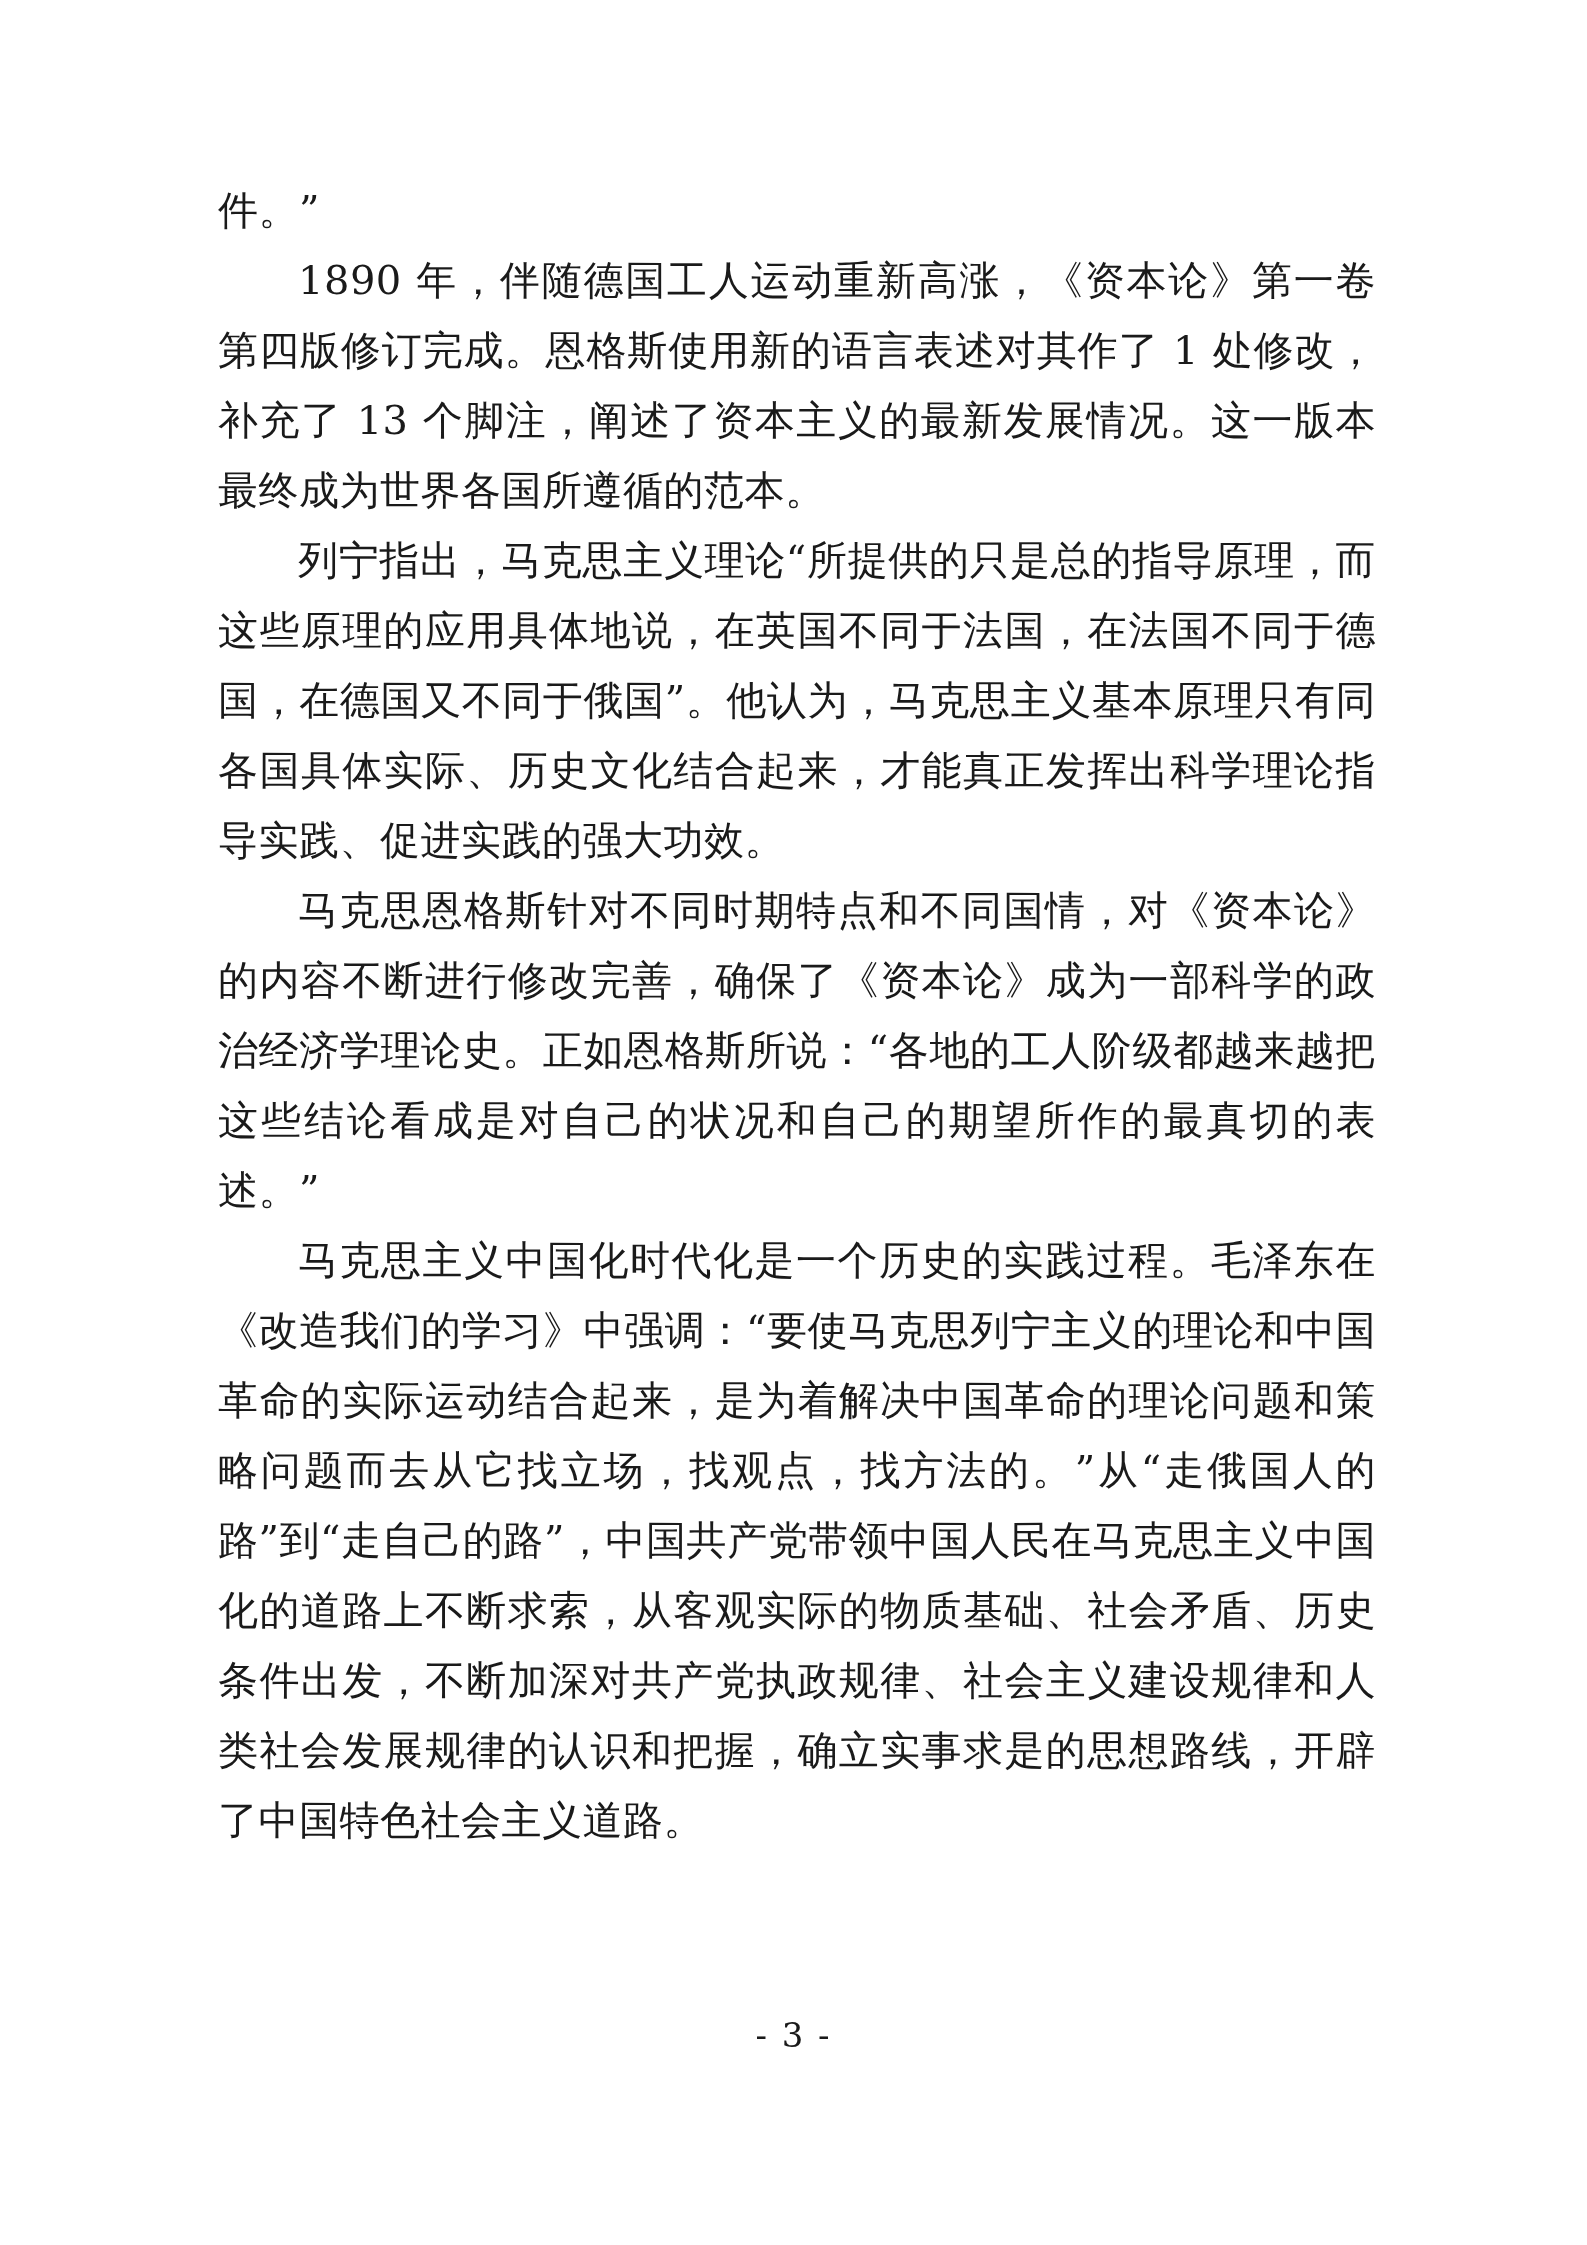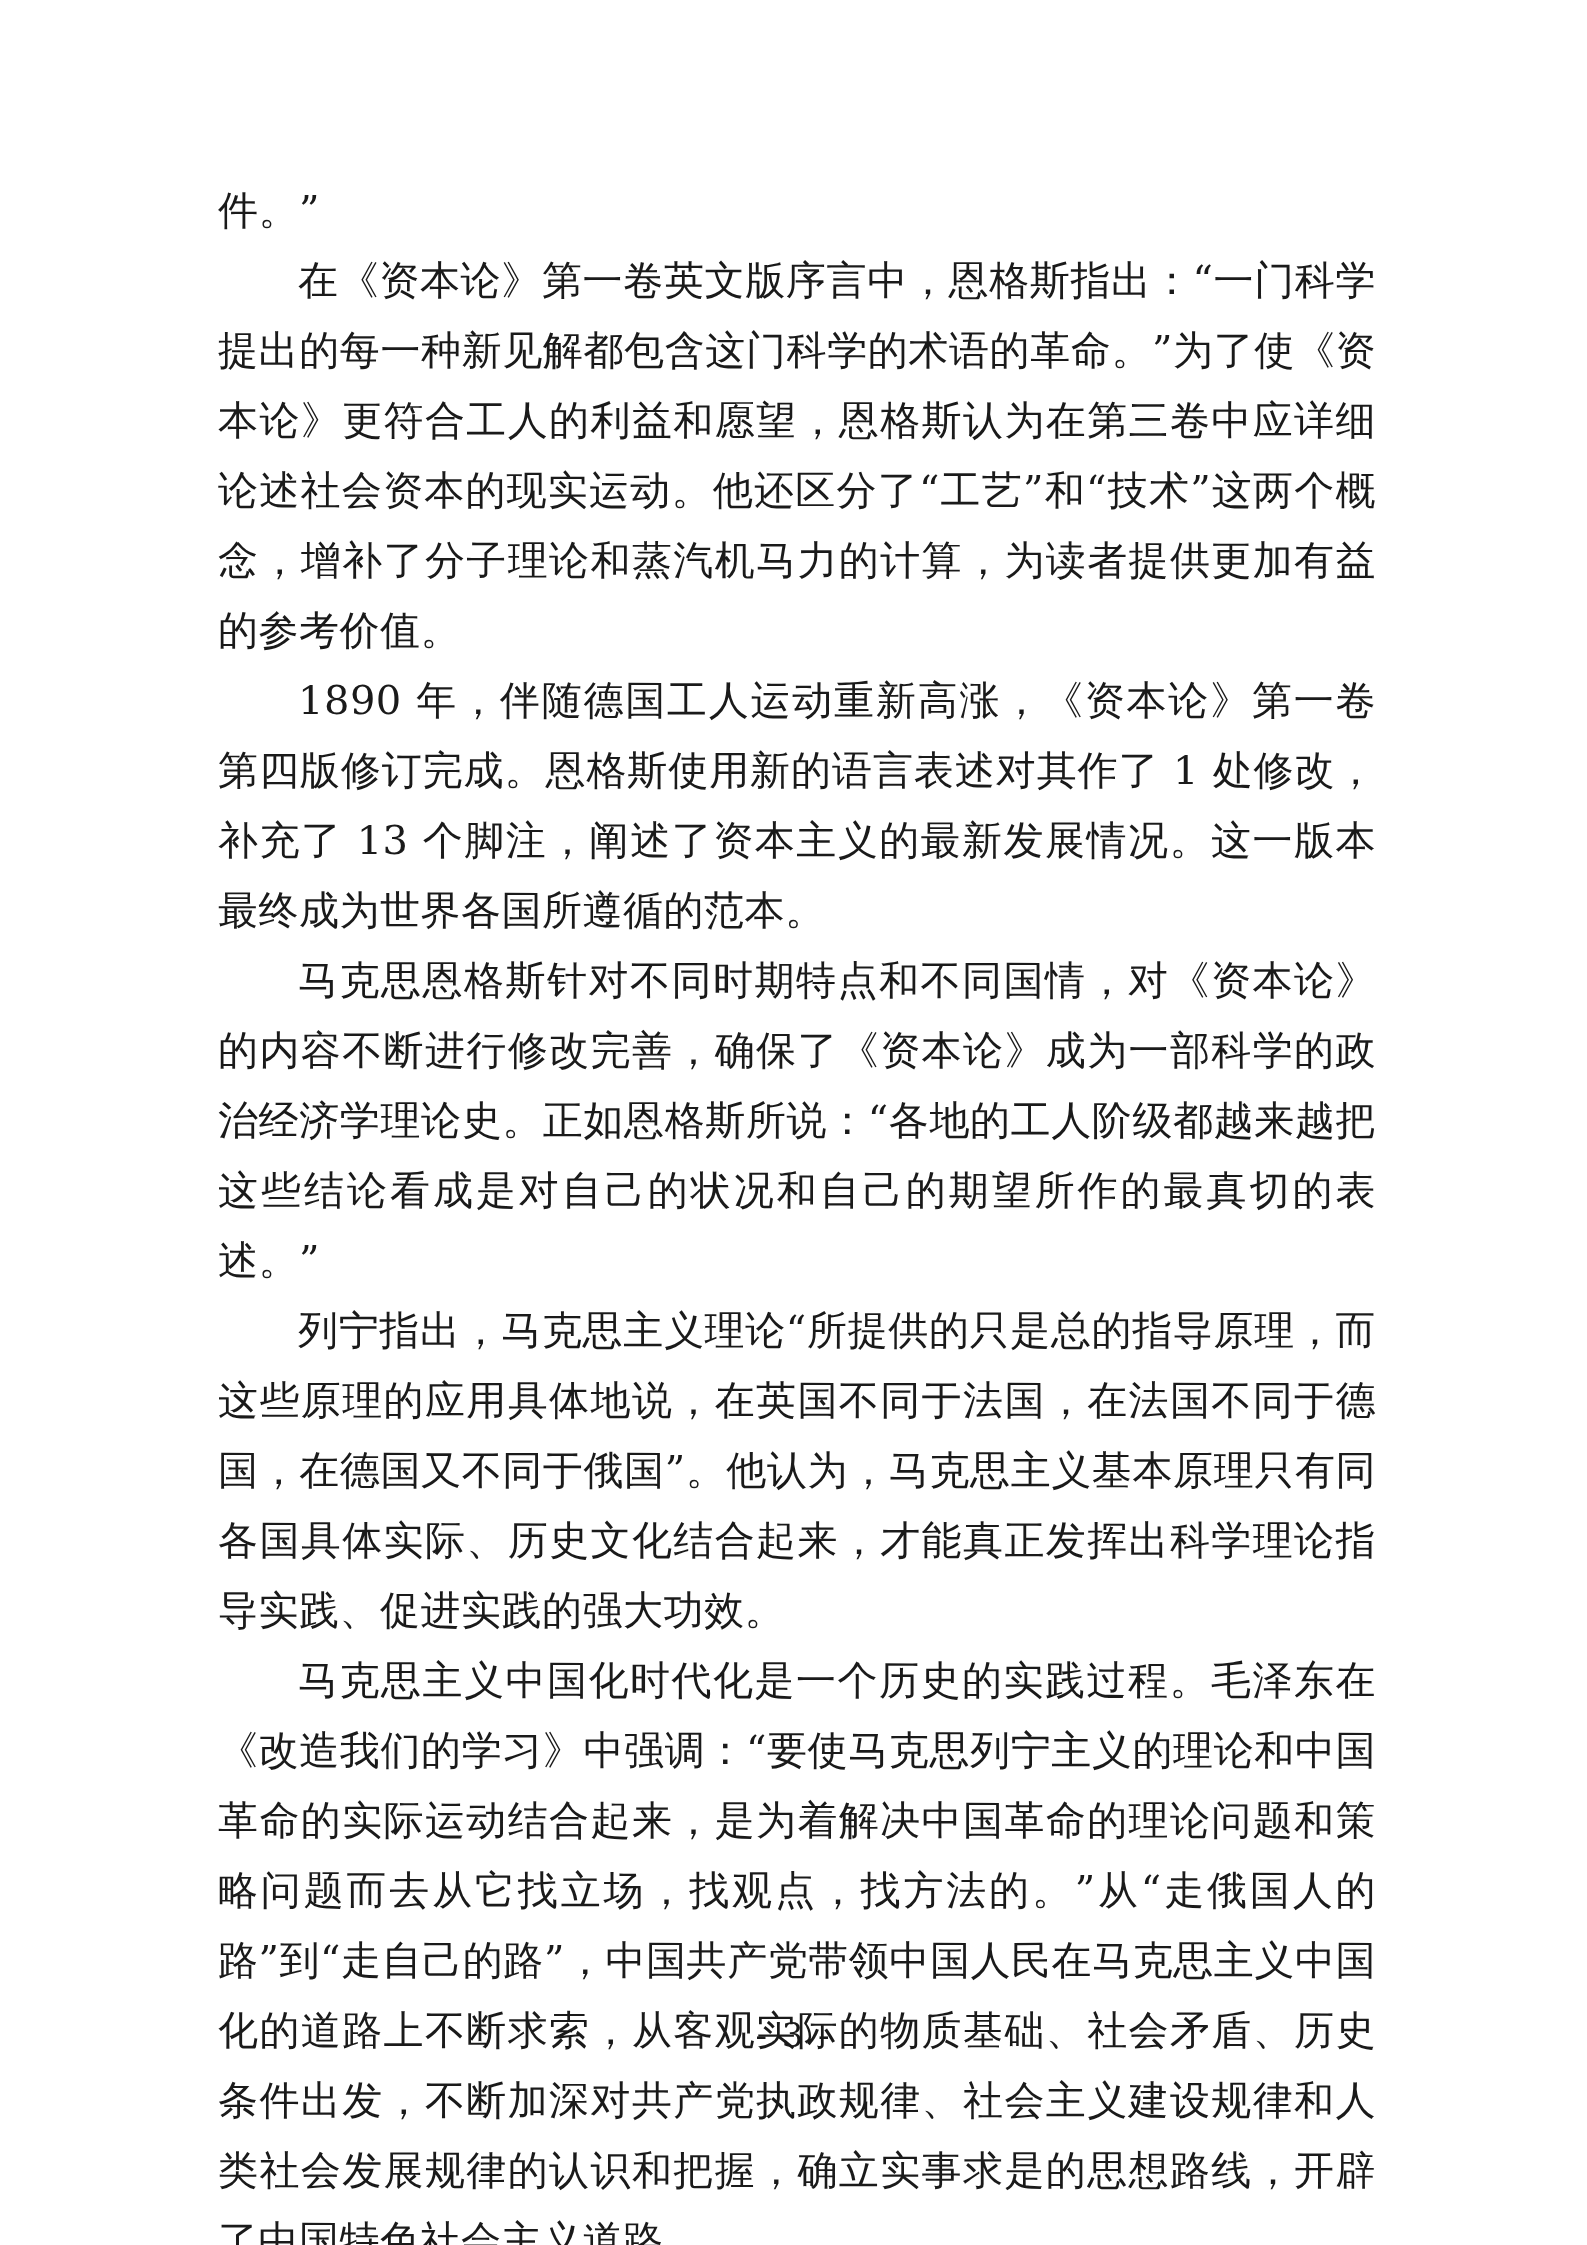--- a/index.html
+++ b/index.html
@@ -53,20 +53,19 @@
     letter-spacing: 2px;
     color: #1a1a1a;
   }
 </style>
 </head>
 <body>
 
 <div class="page">
   <div class="content">
     <p class="para">件。”</p>
-    <p class="para indent">在《资本论》第一卷英文版序言中，恩格斯指出：“一门科学提出的每一种新见解都包含这门科学的术语的革命。”为了使《资本论》更符合工人的利益和愿望，恩格斯认为在第三卷中应详细论述社会资本的现实运动。他还区分了“工艺”和“技术”这两个概念，增补了分子理论和蒸汽机马力的计算，为读者提供更加有益的参考价值。</p>
     <p class="para indent">1890 年，伴随德国工人运动重新高涨，《资本论》第一卷第四版修订完成。恩格斯使用新的语言表述对其作了 1 处修改，补充了 13 个脚注，阐述了资本主义的最新发展情况。这一版本最终成为世界各国所遵循的范本。</p>
+    <p class="para indent">列宁指出，马克思主义理论“所提供的只是总的指导原理，而这些原理的应用具体地说，在英国不同于法国，在法国不同于德国，在德国又不同于俄国”。他认为，马克思主义基本原理只有同各国具体实际、历史文化结合起来，才能真正发挥出科学理论指导实践、促进实践的强大功效。</p>
     <p class="para indent">马克思恩格斯针对不同时期特点和不同国情，对《资本论》的内容不断进行修改完善，确保了《资本论》成为一部科学的政治经济学理论史。正如恩格斯所说：“各地的工人阶级都越来越把这些结论看成是对自己的状况和自己的期望所作的最真切的表述。”</p>
-    <p class="para indent">列宁指出，马克思主义理论“所提供的只是总的指导原理，而这些原理的应用具体地说，在英国不同于法国，在法国不同于德国，在德国又不同于俄国”。他认为，马克思主义基本原理只有同各国具体实际、历史文化结合起来，才能真正发挥出科学理论指导实践、促进实践的强大功效。</p>
     <p class="para indent">马克思主义中国化时代化是一个历史的实践过程。毛泽东在《改造我们的学习》中强调：“要使马克思列宁主义的理论和中国革命的实际运动结合起来，是为着解决中国革命的理论问题和策略问题而去从它找立场，找观点，找方法的。”从“走俄国人的路”到“走自己的路”，中国共产党带领中国人民在马克思主义中国化的道路上不断求索，从客观实际的物质基础、社会矛盾、历史条件出发，不断加深对共产党执政规律、社会主义建设规律和人类社会发展规律的认识和把握，确立实事求是的思想路线，开辟了中国特色社会主义道路。</p>
   </div>
   <div class="footer">- 3 -</div>
 </div>
 
 </body></html>

